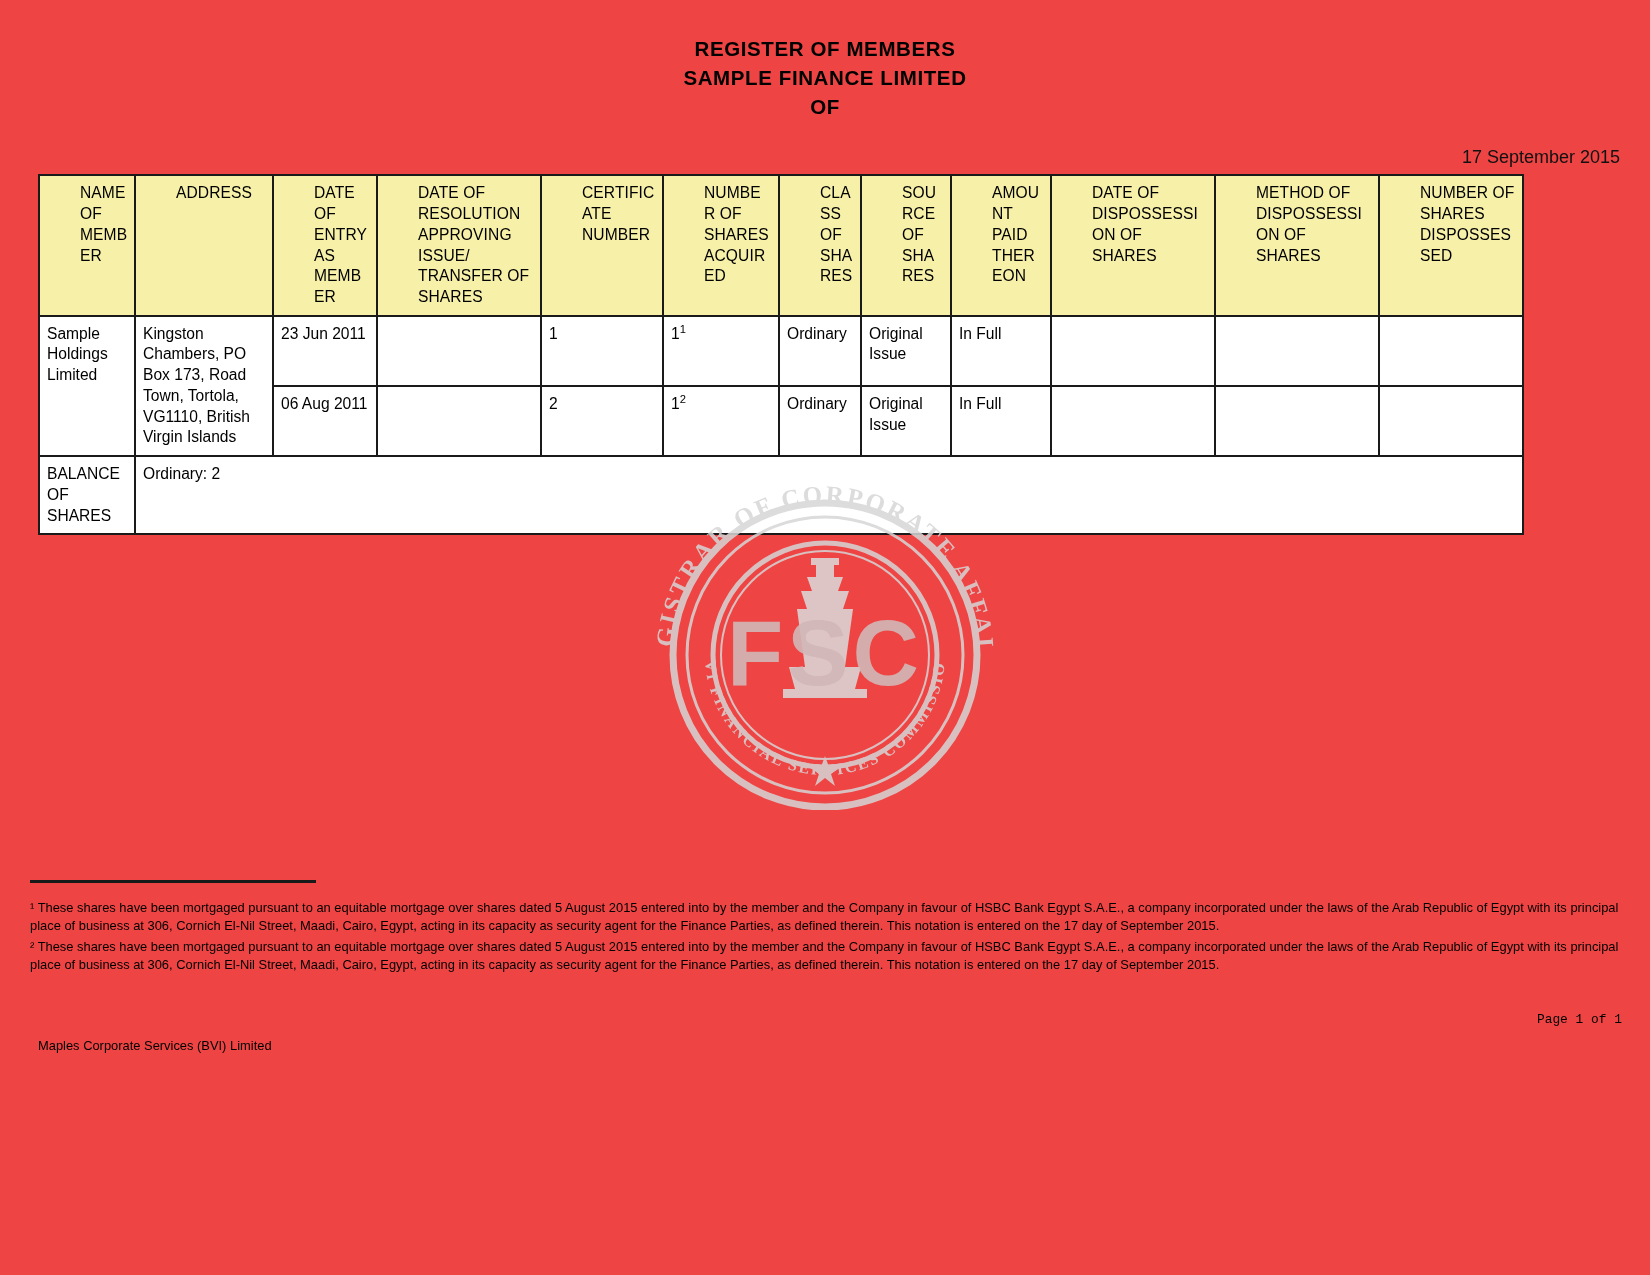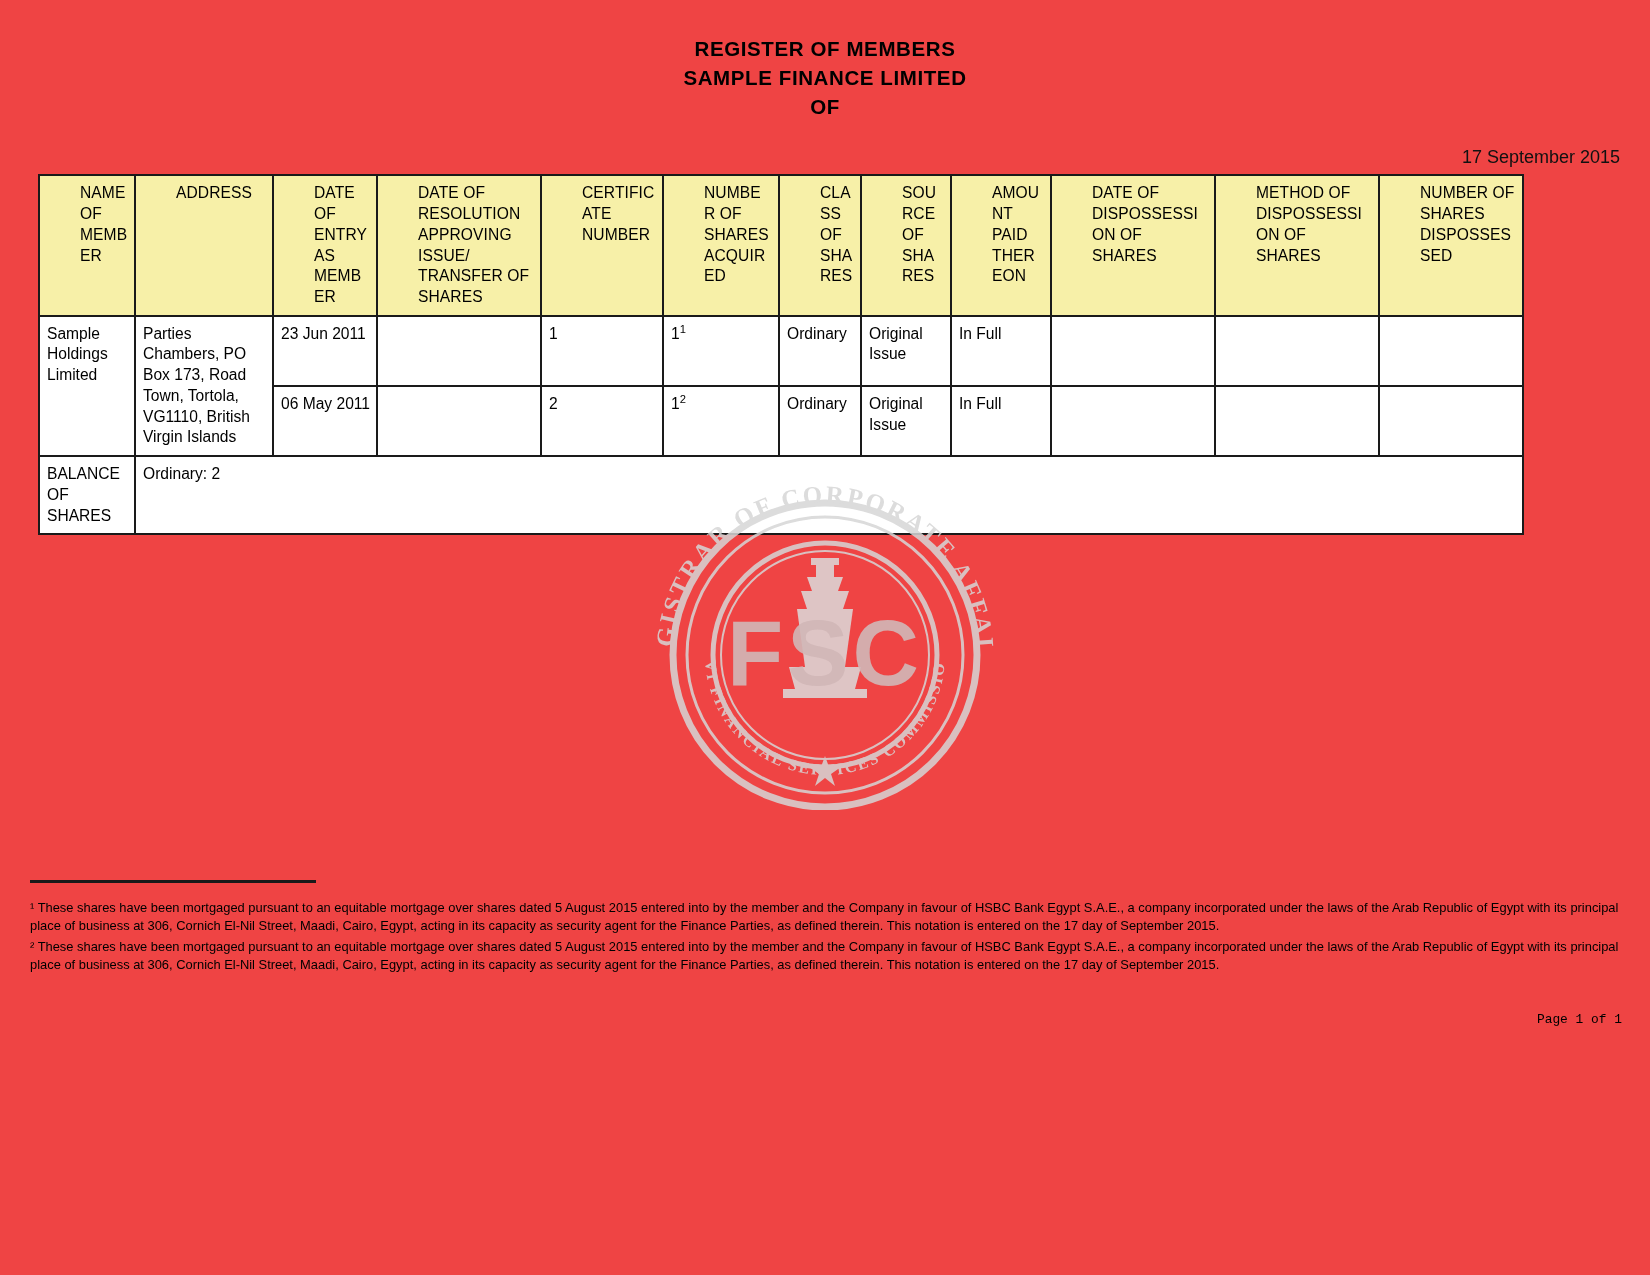--- a/index.html
+++ b/index.html
@@ -206,34 +206,34 @@
               <span class="hdr-txt">METHOD OF DISPOSSESSION OF SHARES</span>
             </th>
           <th>
               <span class="hdr-txt">NUMBER OF SHARES DISPOSSESSED</span>
             </th>
         </tr>
       </thead>
       <tbody>
         <tr>
           <td class="cell-name" rowspan="2">Sample Holdings Limited</td>
-          <td rowspan="2">Parties Chambers, PO Box 173, Road Town, Tortola, VG1110, British Virgin Islands</td>
+          <td rowspan="2">Kingston Chambers, PO Box 173, Road Town, Tortola, VG1110, British Virgin Islands</td>
           <td>23 Jun 2011</td>
           <td></td>
           <td>1</td>
           <td><span>1</span><sup>1</sup></td>
           <td>Ordinary</td>
           <td>Original Issue</td>
           <td>In Full</td>
           <td></td>
           <td></td>
           <td></td>
         </tr>
         <tr>
-          <td>06 May 2011</td>
+          <td>06 Aug 2011</td>
           <td></td>
           <td>2</td>
           <td><span>1</span><sup>2</sup></td>
           <td>Ordinary</td>
           <td>Original Issue</td>
           <td>In Full</td>
           <td></td>
           <td></td>
           <td></td>
         </tr>
@@ -285,15 +285,16 @@
   <div class="footnotes">
     <div class="footnote-rule"></div>
     <div class="footnote">¹ These shares have been mortgaged pursuant to an equitable mortgage over shares dated 5 August 2015 entered into by the member and the Company in favour of HSBC Bank Egypt S.A.E., a company incorporated under the laws of the Arab Republic of Egypt with its principal place of business at 306, Cornich El-Nil Street, Maadi, Cairo, Egypt, acting in its capacity as security agent for the Finance Parties, as defined therein. This notation is entered on the 17 day of September 2015.</div>
     <div class="footnote">² These shares have been mortgaged pursuant to an equitable mortgage over shares dated 5 August 2015 entered into by the member and the Company in favour of HSBC Bank Egypt S.A.E., a company incorporated under the laws of the Arab Republic of Egypt with its principal place of business at 306, Cornich El-Nil Street, Maadi, Cairo, Egypt, acting in its capacity as security agent for the Finance Parties, as defined therein. This notation is entered on the 17 day of September 2015.</div>
   </div>
 
   <div class="footer">
     <div class="footer-row">
       <span class="page-num">Page 1 of 1</span>
     </div>
+    <div class="footer-line-1">Maples Corporate Services (BVI) Limited</div>
   </div>
 
 </div>
 
 </body></html>

